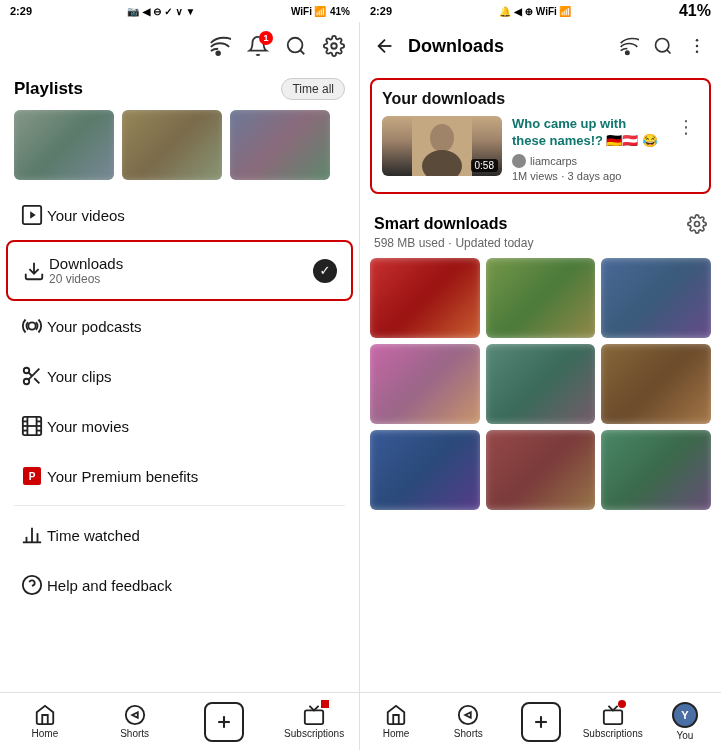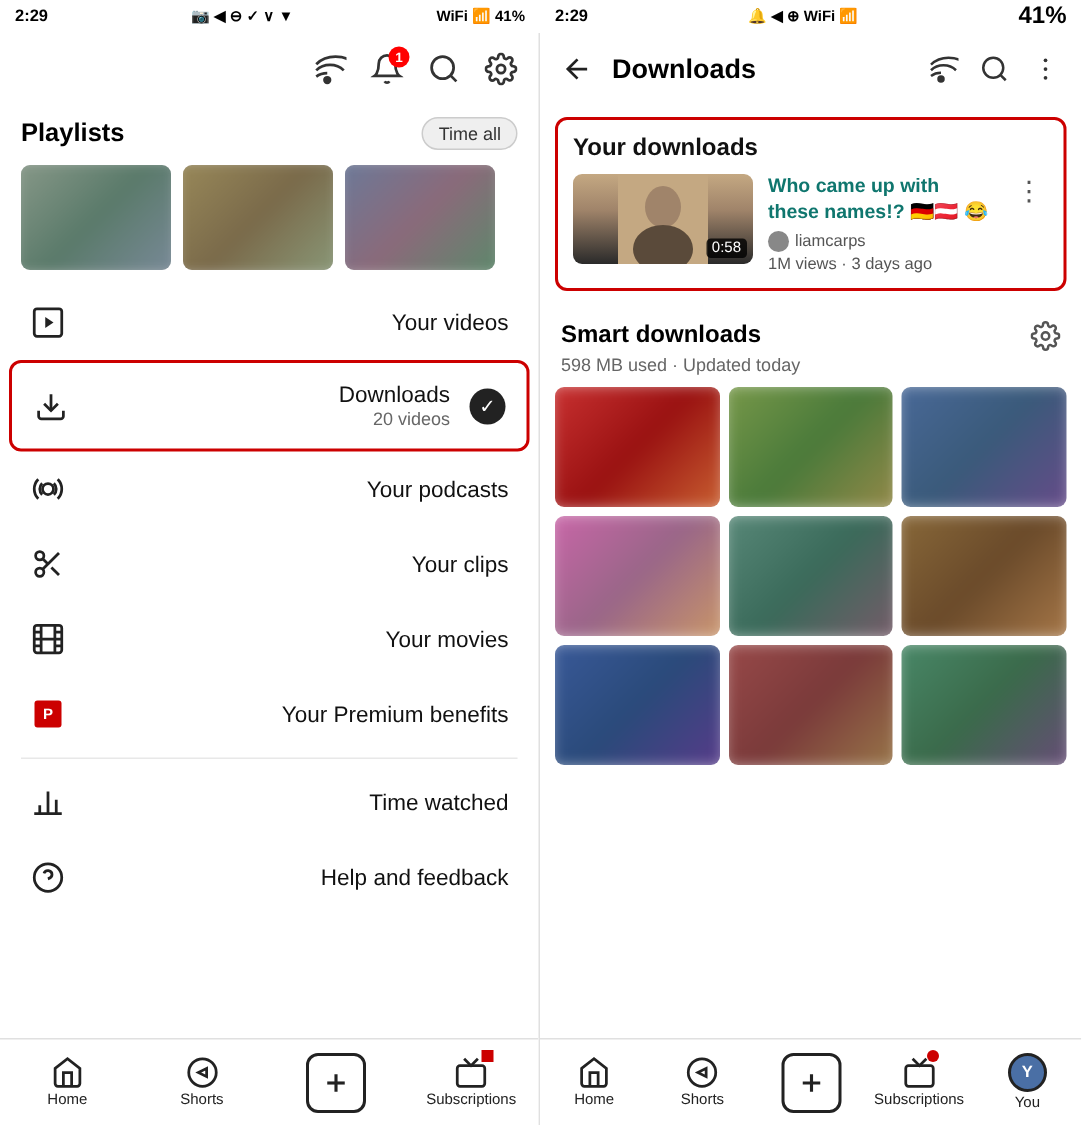--- a/index.html
+++ b/index.html
@@ -109,25 +109,24 @@
     
     .menu-list {
       flex: 1;
       overflow-y: auto;
     }
 
     .menu-item {
       display: flex;
       align-items: center;
       padding: 13px 14px;
-      gap: 13px;
+      gap: 3px;
       cursor: pointer;
       border-radius: 8px;
       margin: 0 6px;
-      text-align: right;
     }
 
     .menu-item.active {
       background: transparent;
       border: 2px solid #cc0000;
       border-radius: 8px;
     }
 
     .menu-item-icon {
       width: 24px;

